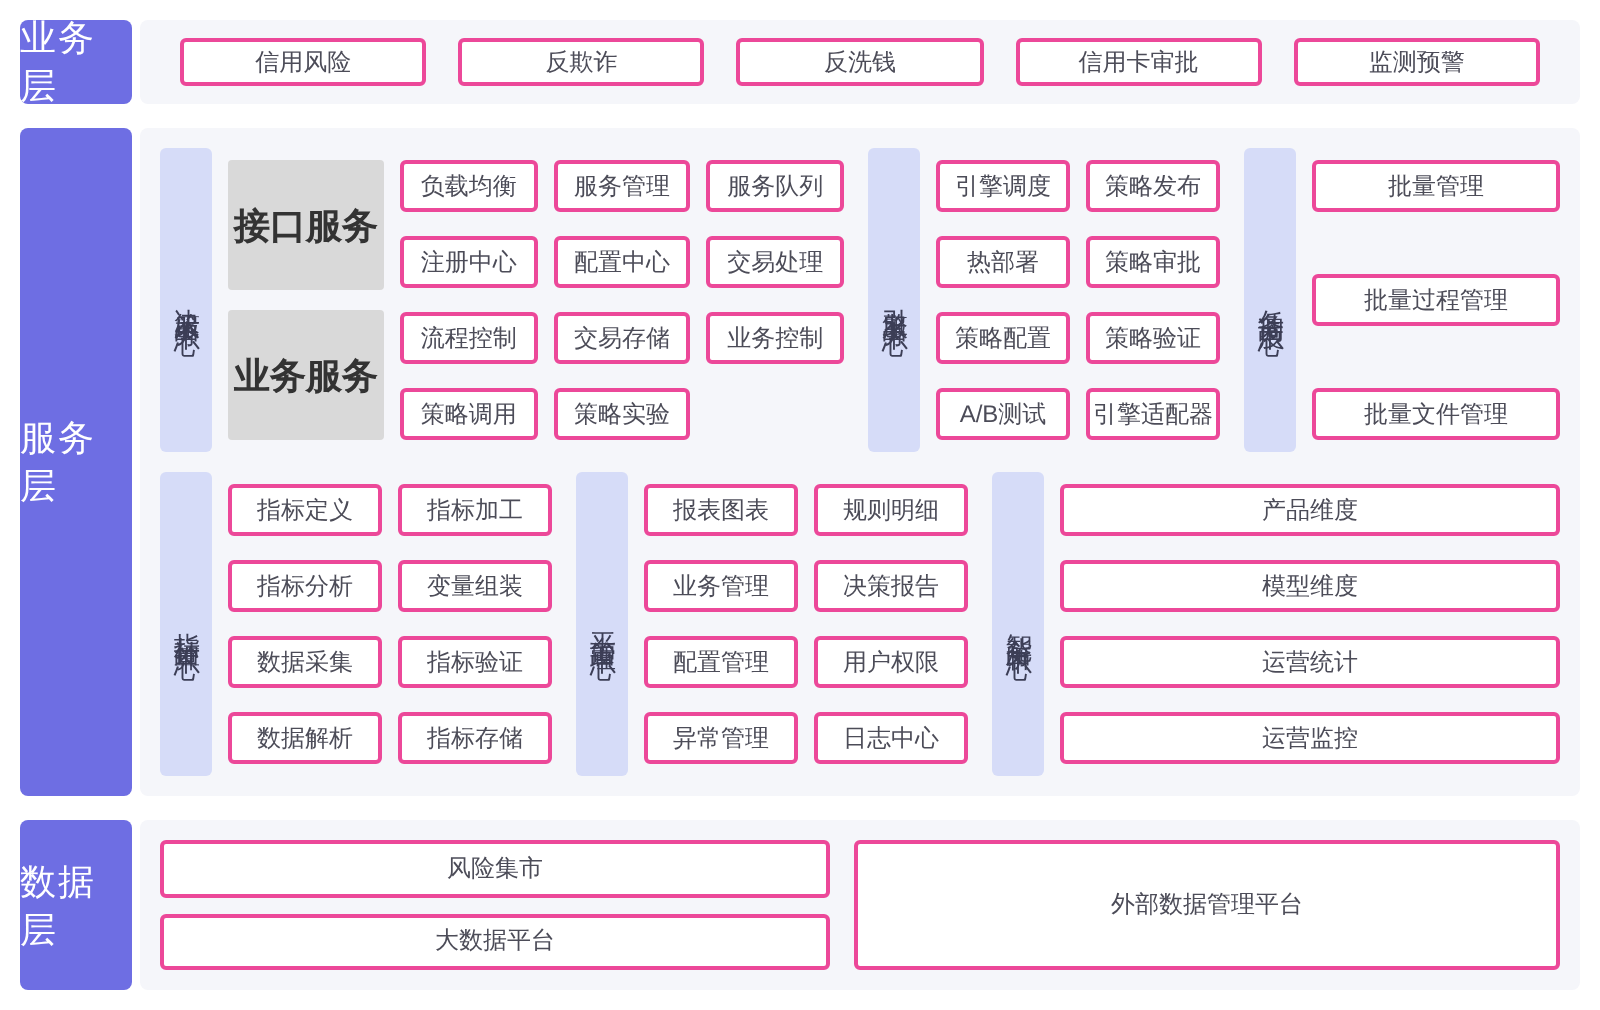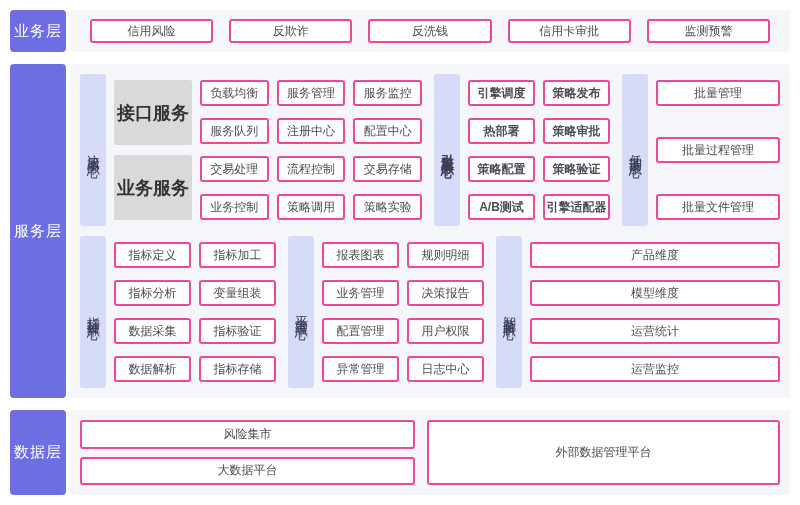--- a/index.html
+++ b/index.html
@@ -1,20 +1,20 @@
 <!DOCTYPE html>
 <html><head>
 <meta charset="utf-8">
 <style>
   * { margin:0; padding:0; box-sizing:border-box; }
   html,body { width:800px; height:505px; background:#ffffff; font-family:"Liberation Sans", sans-serif; }
   .page { width:800px; height:505px; padding:10px; display:flex; flex-direction:column; gap:12px; }
 
   .layer-row { display:flex; gap:4px; }
-  .layer-tab { width:56px; flex-shrink:0; background:#6e6ee3; color:#fff; font-size:15px;
+  .layer-tab { width:56px; flex-shrink:0; background:#6e6ee3; color:#fff; font-size:18px;
                border-radius:4px; display:flex; align-items:center; justify-content:center; letter-spacing:1px; }
   .panel { flex:1; background:#f5f6fa; border-radius:4px; }
 
   .box { background:#ffffff; border:2px solid #ec4899; border-radius:3px;
          display:flex; align-items:center; justify-content:center;
          font-size:12px; color:#4c4c58; white-space:nowrap; overflow:hidden; }
 
   
   .business-row { height:42px; }
   .business-panel { display:flex; align-items:center; gap:16px; padding:0 20px; }
@@ -35,21 +35,21 @@
   .grid { flex:1; display:grid; gap:12px 8px; }
   .grid3 { grid-template-columns:repeat(3,1fr); }
   .grid2 { grid-template-columns:repeat(2,1fr); }
   .grid1 { grid-template-columns:1fr; }
 
   .group-col { width:78px; flex-shrink:0; display:flex; flex-direction:column; gap:10px; }
   .group-box { flex:1; background:#d9d9d9; border-radius:2px; display:flex; align-items:center;
                justify-content:center; font-size:18px; font-weight:bold; color:#333; }
 
   .c-decision { flex:0 0 342px; }
-  .c-engine   { flex:1;font-weight:bold; }
+  .c-engine   { flex:1; }
   .c-task     { flex:0 0 158px; }
   .c-indicator{ flex:0 0 196px; }
   .c-platform { flex:0 0 196px; }
   .c-analysis { flex:1; }
   .c-datasvc  { flex:0 0 158px; }
 
   .spread-col { flex:1; display:flex; flex-direction:column; justify-content:space-between; padding:6px 0;gap:16px; }
   .spread-col .box { height:26px; }
 
   
@@ -85,21 +85,20 @@
         <div class="center c-decision">
           <div class="strip">决策服务中心</div>
           <div class="center-body">
             <div class="group-col">
               <div class="group-box">接口服务</div>
               <div class="group-box">业务服务</div>
             </div>
             <div class="grid grid3">
               <div class="box">负载均衡</div>
               <div class="box">服务管理</div>
-              <div class="box">服务监控</div>
               <div class="box">服务队列</div>
               <div class="box">注册中心</div>
               <div class="box">配置中心</div>
               <div class="box">交易处理</div>
               <div class="box">流程控制</div>
               <div class="box">交易存储</div>
               <div class="box">业务控制</div>
               <div class="box">策略调用</div>
               <div class="box">策略实验</div>
             </div>

